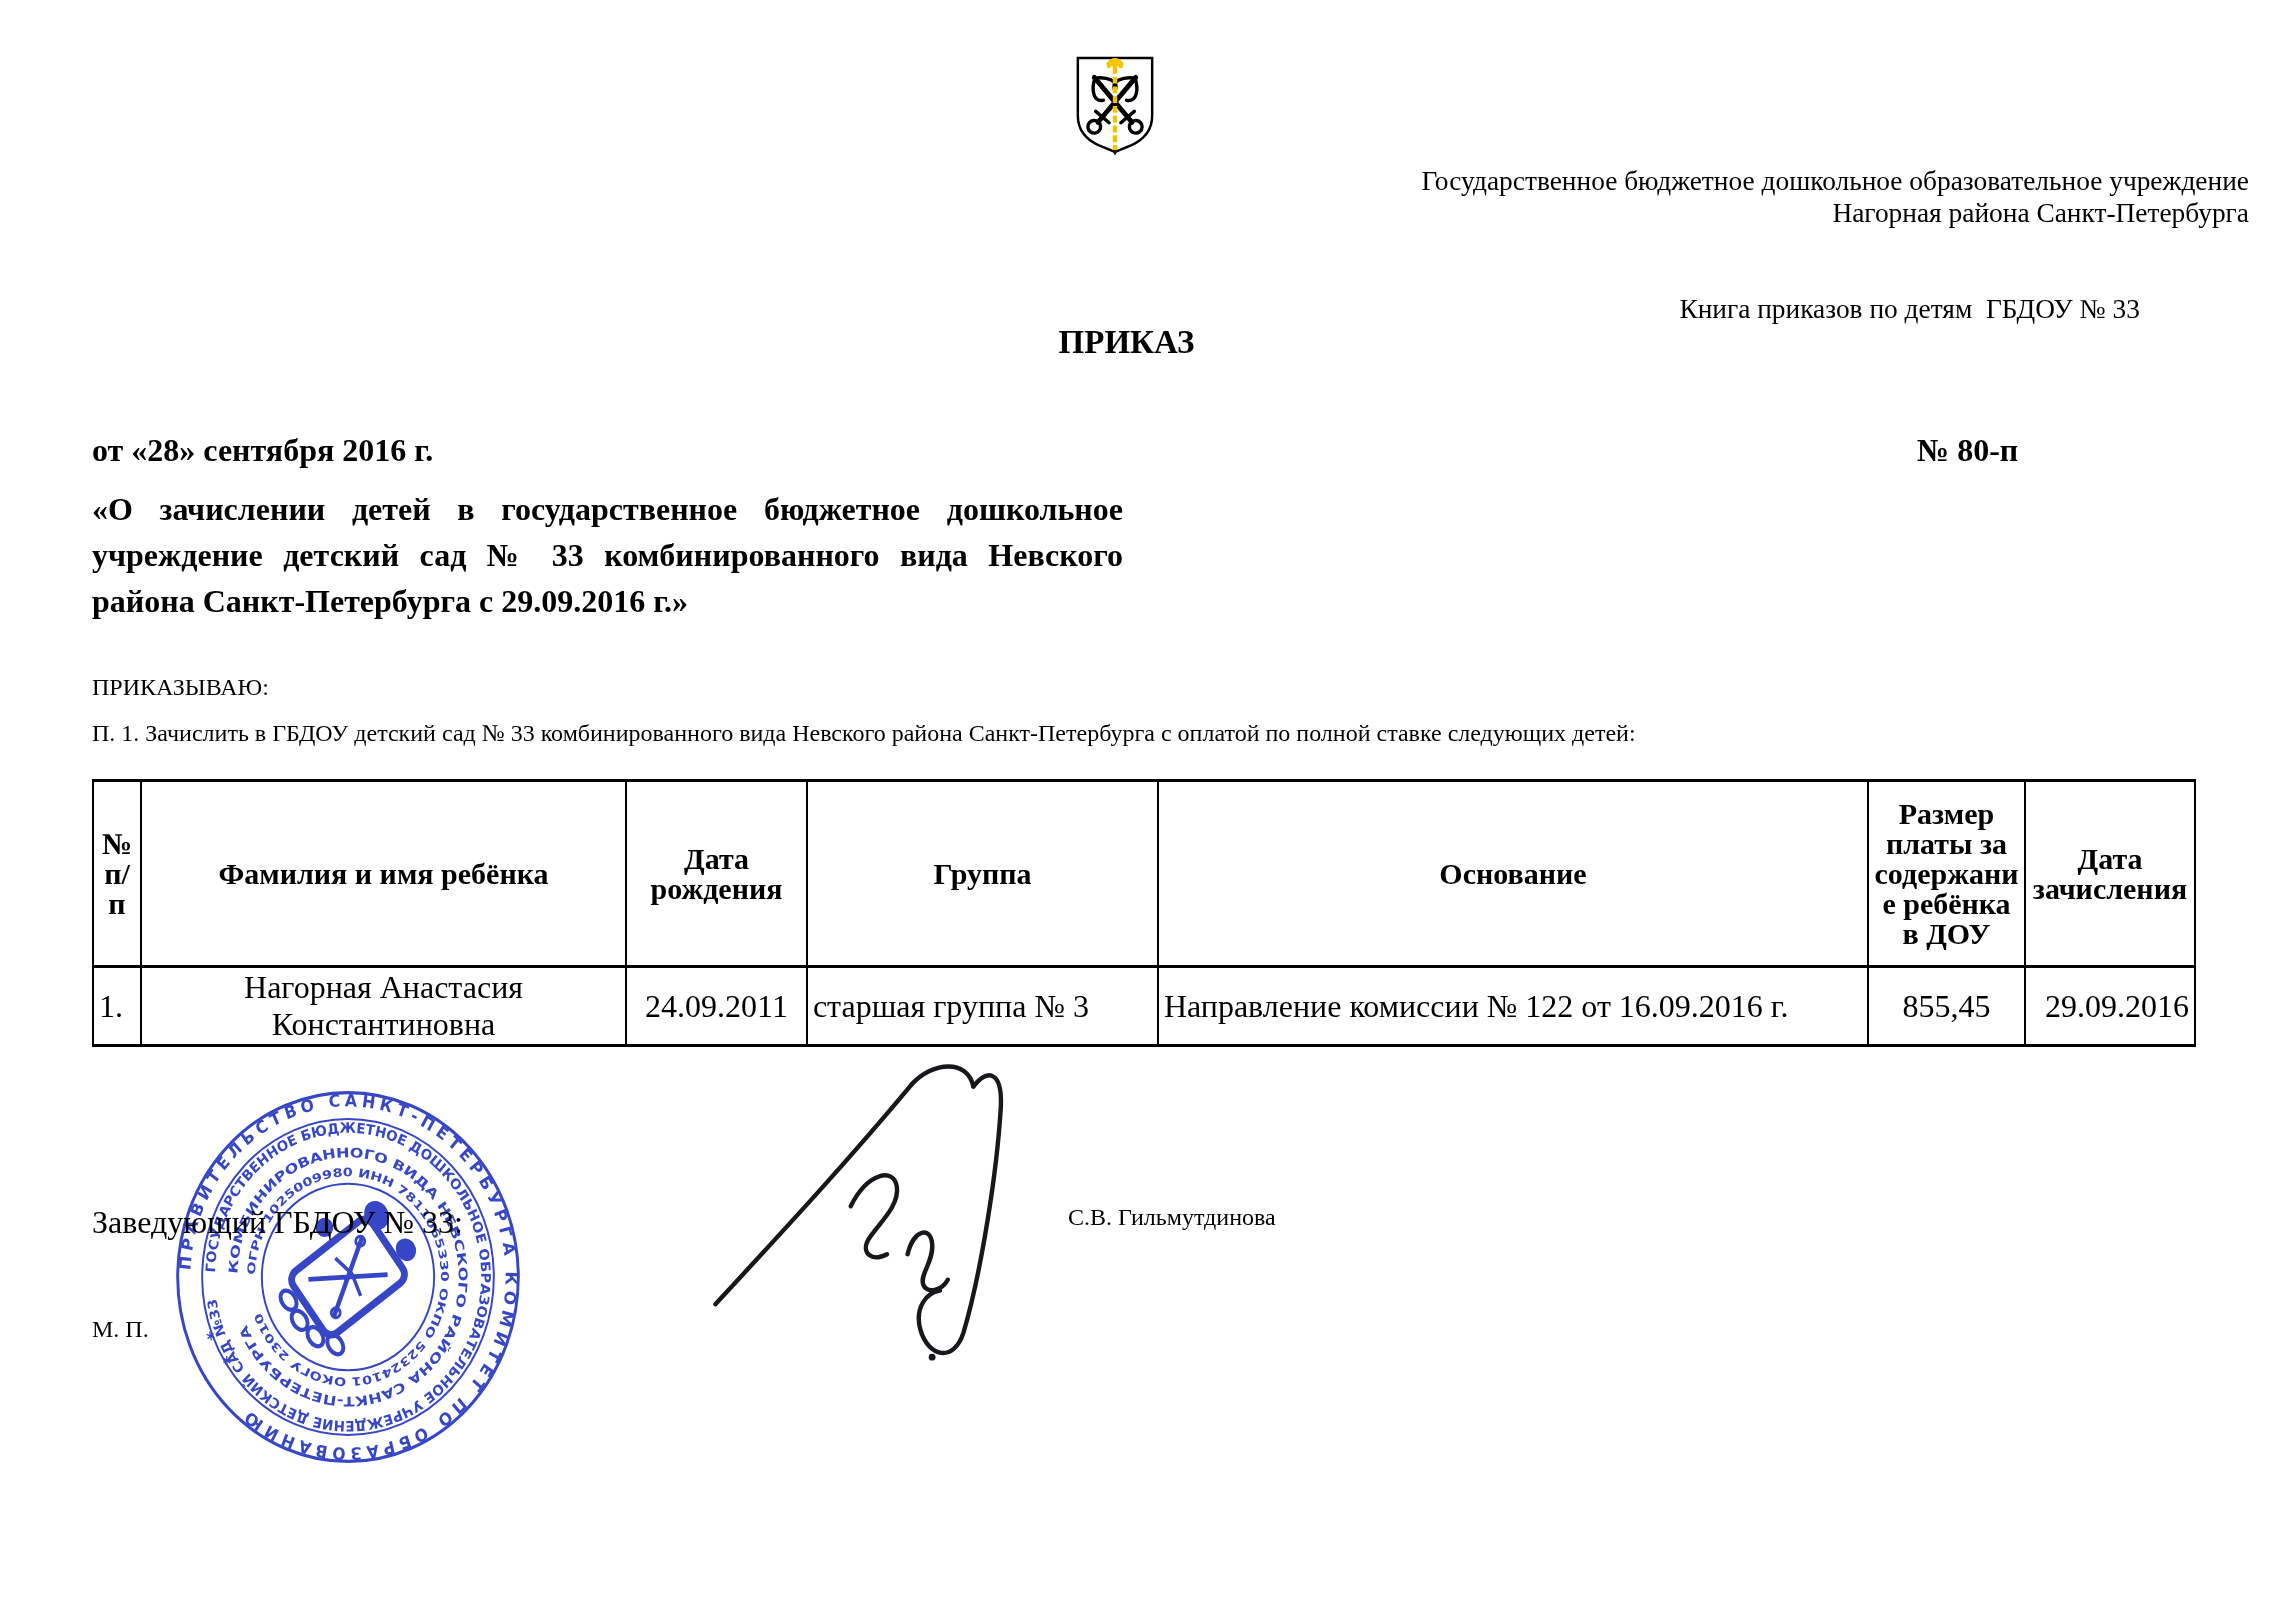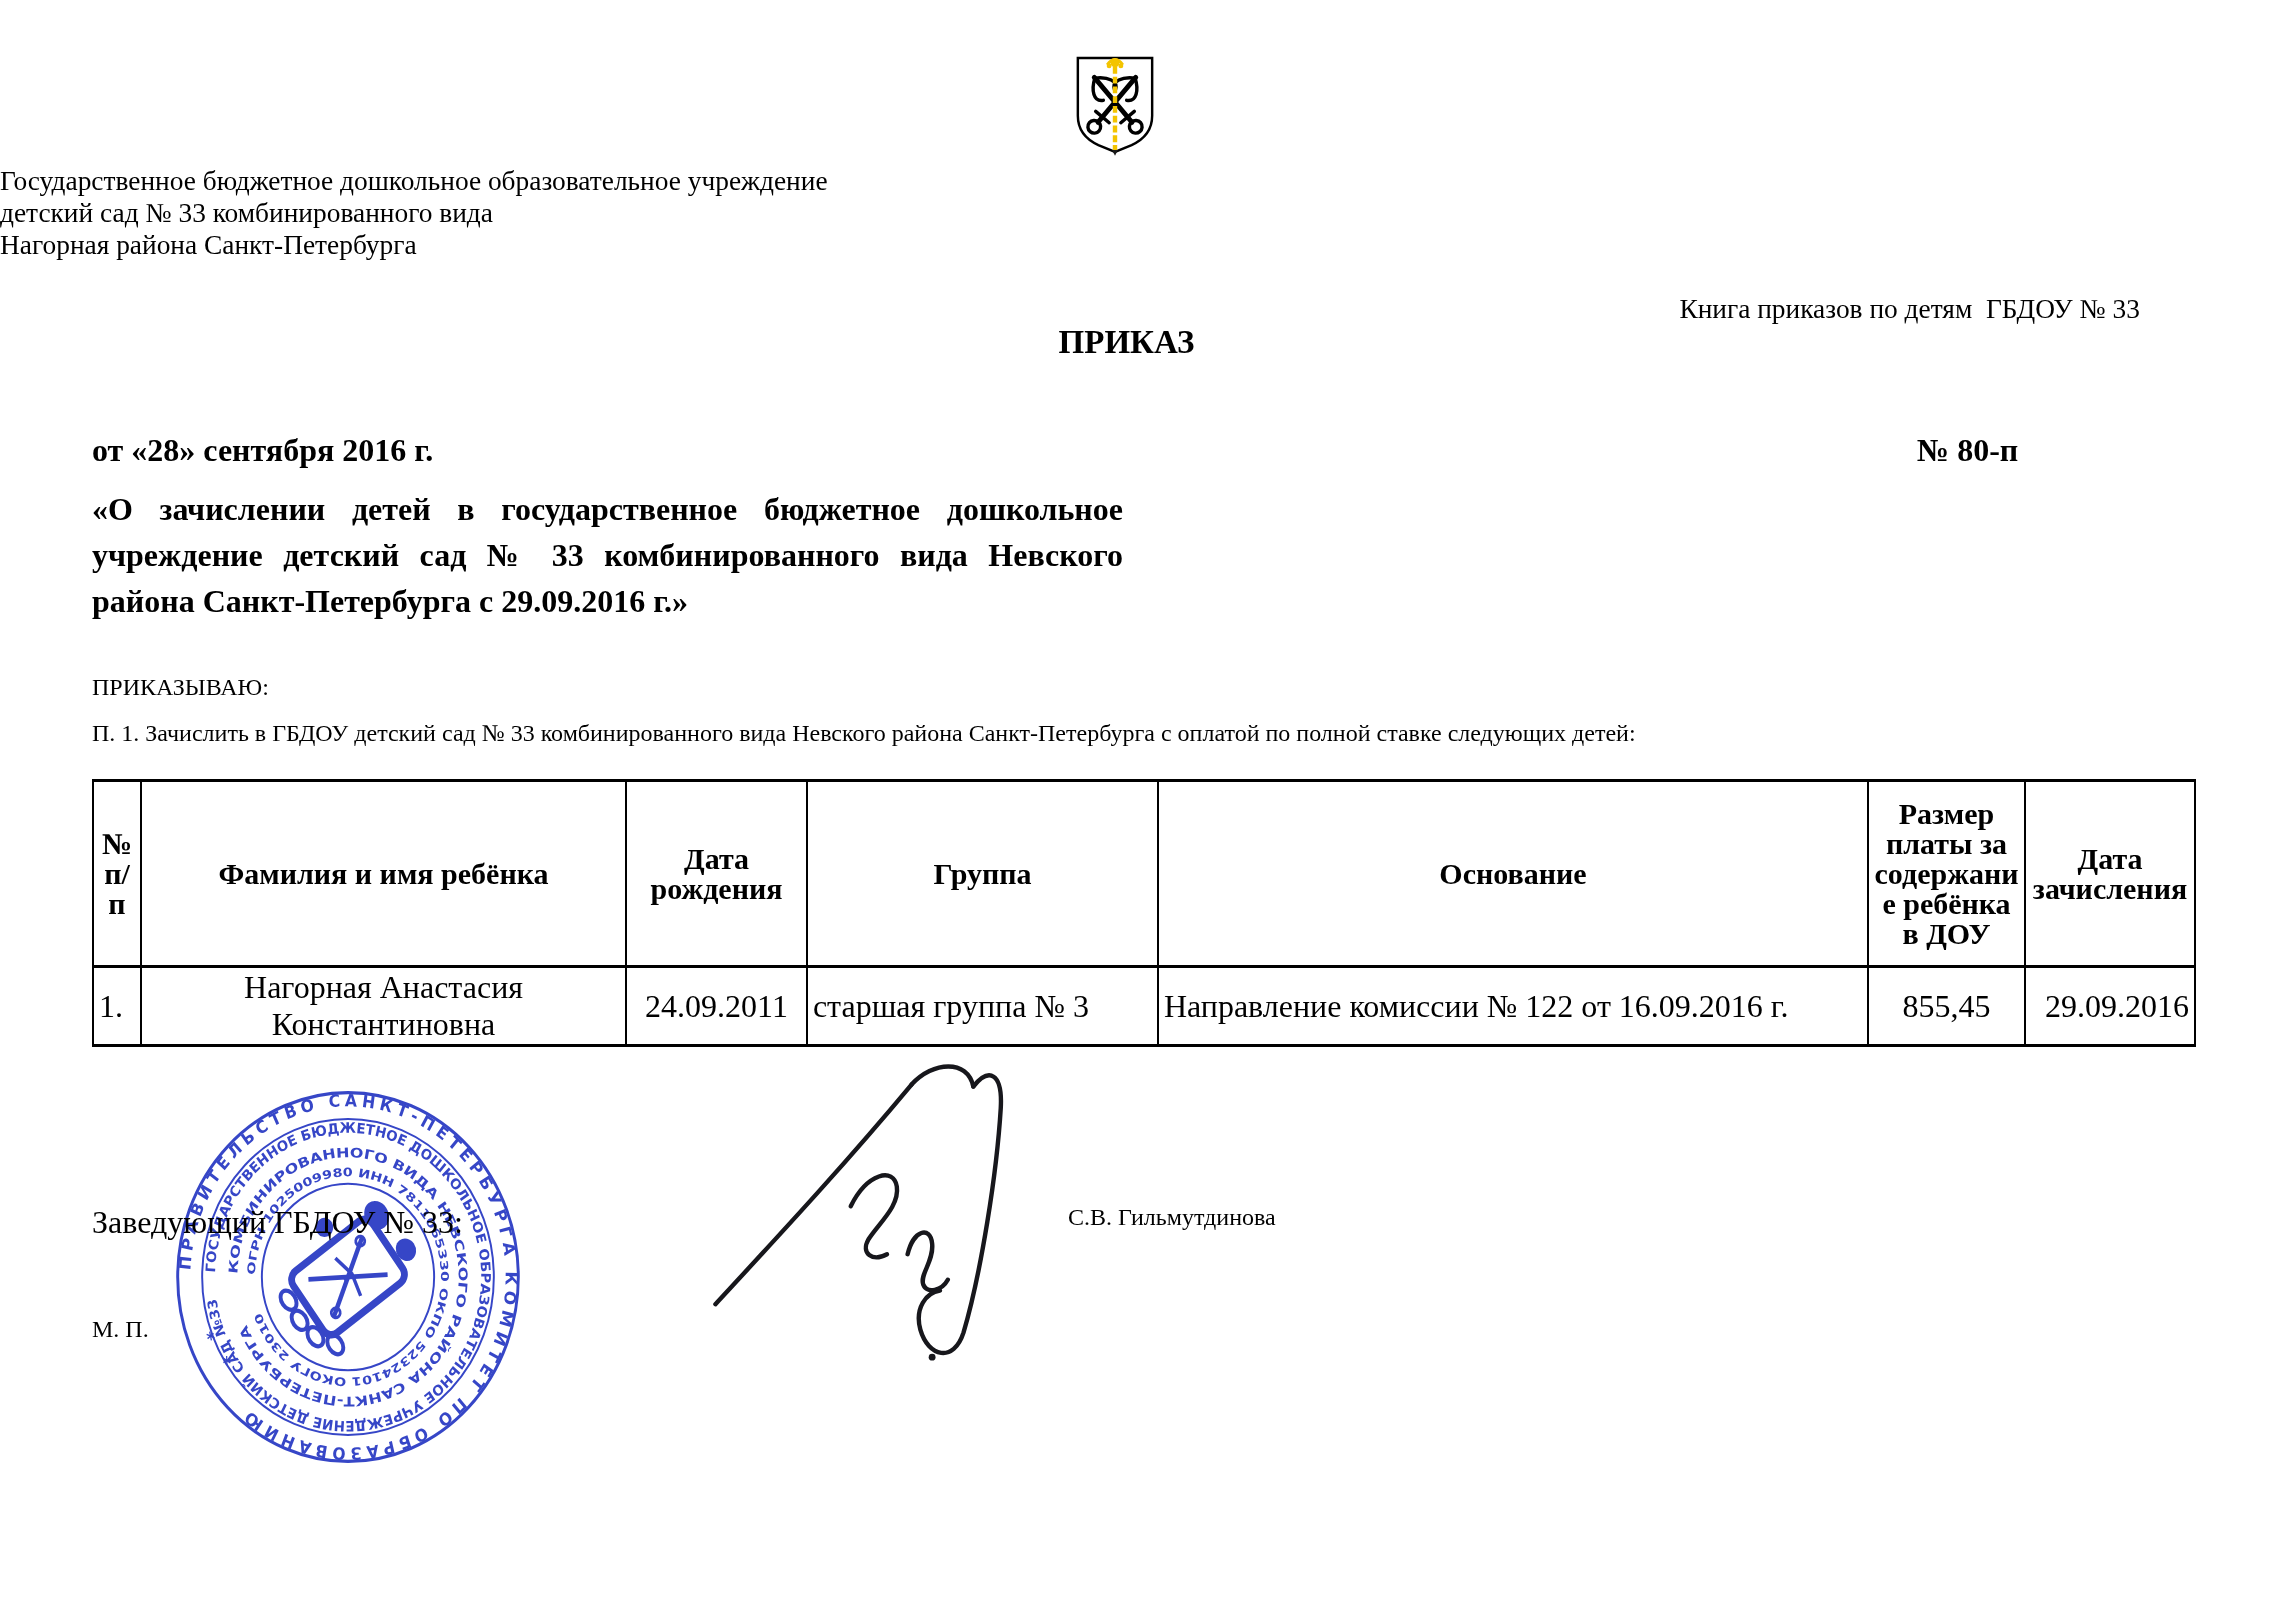--- a/index.html
+++ b/index.html
@@ -1,22 +1,22 @@
 <!DOCTYPE html>
 <html><head>
 <meta charset="utf-8">
 <style>
   html,body{margin:0;padding:0;}
   body{width:2293px;height:1621px;background:#ffffff;position:relative;
        font-family:"Liberation Serif","DejaVu Serif",serif;color:#000;overflow:hidden;}
   .abs{position:absolute;}
 
   
-  .org-header{left:0;top:165px;width:2229px;text-align:left;
-              font-size:27.4px;line-height:32px;}
+  .org-header{left:0;top:165px;width:2229px;text-align:right;
+              font-size:27.4px;line-height:32px;padding-left:20px;}
   .org-header div{white-space:nowrap;}
   .emblem{left:1071px;top:53px;width:88px;height:104px;}
 
   .book-label{left:0;top:294px;width:2140px;text-align:right;font-size:27.4px;white-space:pre;}
   .order-title{left:0;top:324px;width:2229px;text-align:center;
                font-weight:bold;font-size:33px;padding-left:12px;}
 
   .date-line{left:92px;top:432px;font-weight:bold;font-size:32px;}
   .order-number{left:1917px;top:432px;font-weight:bold;font-size:32px;}
 
@@ -80,21 +80,20 @@
     <path d="M37 12 Q45 1 53 12" fill="none" stroke="#f3c400" stroke-width="3"></path>
     <circle cx="45" cy="10" r="4.5" fill="#f3c400"></circle>
     <circle cx="39" cy="13" r="2.5" fill="#f3c400"></circle>
     <circle cx="51" cy="13" r="2.5" fill="#f3c400"></circle>
     <path d="M42 99 L45 105 L48 99 Z" fill="#1a1a1a"></path>
   </g>
 </svg>
 
 <div class="abs org-header">
   <div>Государственное бюджетное дошкольное образовательное учреждение</div>
-  <div>детский сад № 33 комбинированного вида</div>
   <div>Нагорная района Санкт-Петербурга</div>
 </div>
 
 <div class="abs book-label">Книга приказов по детям  ГБДОУ № 33</div>
 
 <div class="abs order-title">ПРИКАЗ</div>
 
 <div class="abs date-line">от «28» сентября 2016 г.</div>
 <div class="abs order-number">№ 80-п</div>
 

